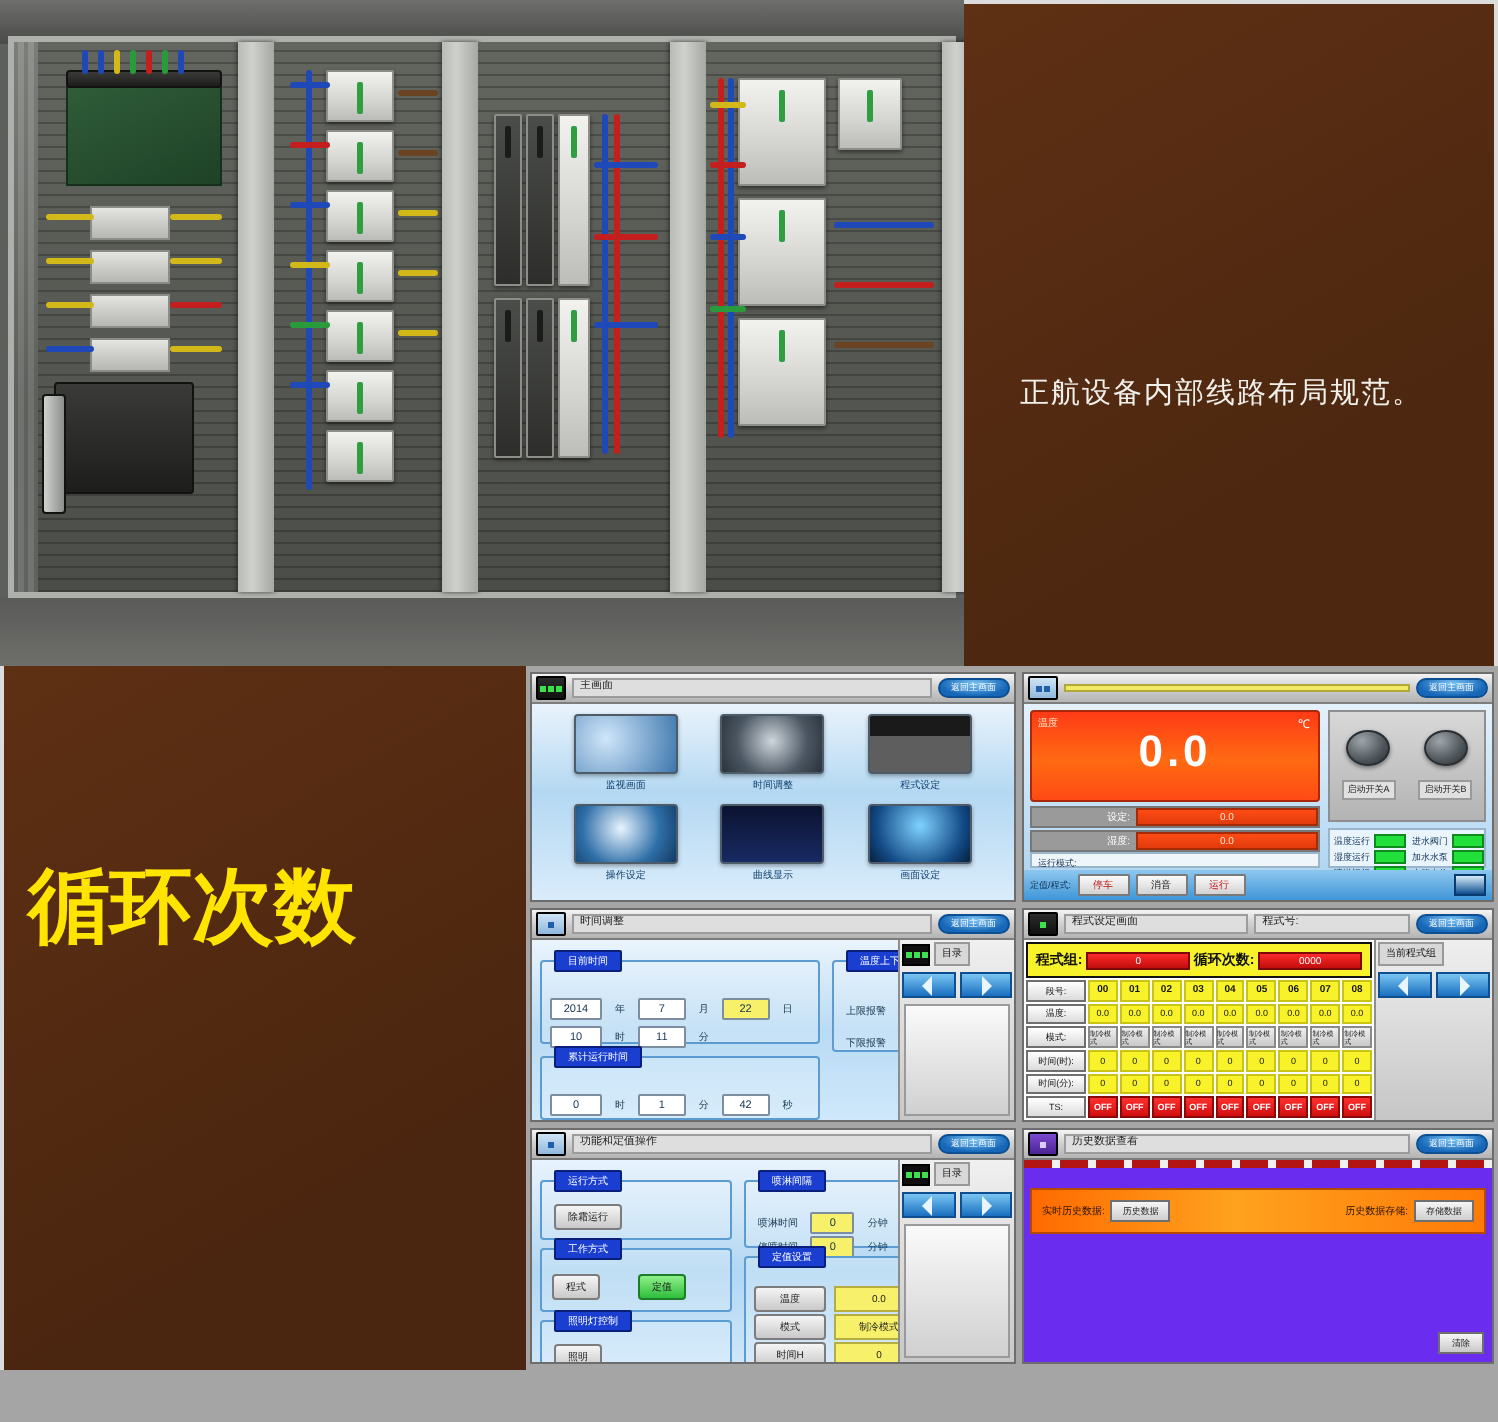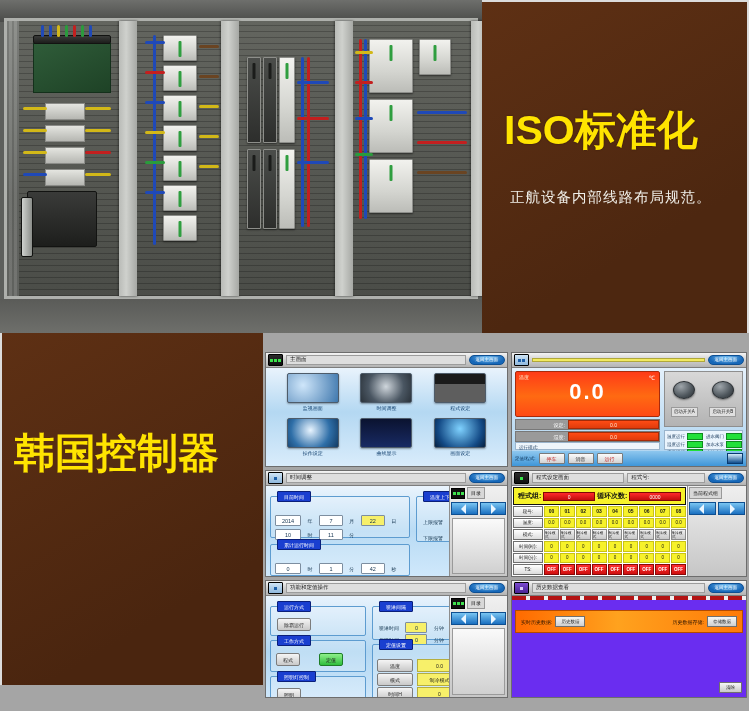--- a/index.html
+++ b/index.html
@@ -117,21 +117,21 @@
     position:absolute; left:12px; top:100px; width:250px;
     color:#ffe400; font-size:41px; font-weight:700; line-height:1;
   }
   .bl-body {
     position:absolute; left:14px; top:165px; width:240px;
     color:#f4f3ee; font-size:14.5px; line-height:2.2; letter-spacing:.5px;
   }
 
   
   .hmi-grid {
-    position:absolute; left:263px; top:333px; width:486px; height:352px;margin-top:16px;
+    position:absolute; left:263px; top:333px; width:486px; height:352px;
   }
   .hmi {
     position:absolute; background:#c9c9c9;
     border:1px solid #6d6d6d;
     overflow:hidden;
   }
   .hmi-1 { left:2px;  top:3px;   width:243px; height:115px; }
   .hmi-2 { left:2px;  top:121px; width:243px; height:107px; }
   .hmi-3 { left:2px;  top:231px; width:243px; height:118px; }
   .hmi-4 { left:248px;top:3px;   width:236px; height:115px; }
@@ -478,26 +478,25 @@
           <div class="w grn" style="left:-24px;top:148px;width:36px;"></div>
           <div class="w red" style="left:-24px;top:170px;width:36px;"></div>
         </div>
 
       </div>
     </div>
     <div class="photo-bottom"></div>
   </div>
 
   <div class="brown-tr">
-    <div class="tr-title">ISO标准化</div>
     <div class="tr-body">正航设备内部线路布局规范。</div>
   </div>
 
   <div class="brown-bl">
-    <div class="bl-title">韩国控制器</div>
+    <div class="bl-title">循环次数</div>
   </div>
 
   <div class="hmi-grid">
 
     <div class="hmi hmi-1">
       <div class="tbar">
         <span class="tbicon">
             <i></i>
             <i></i>
             <i></i>

